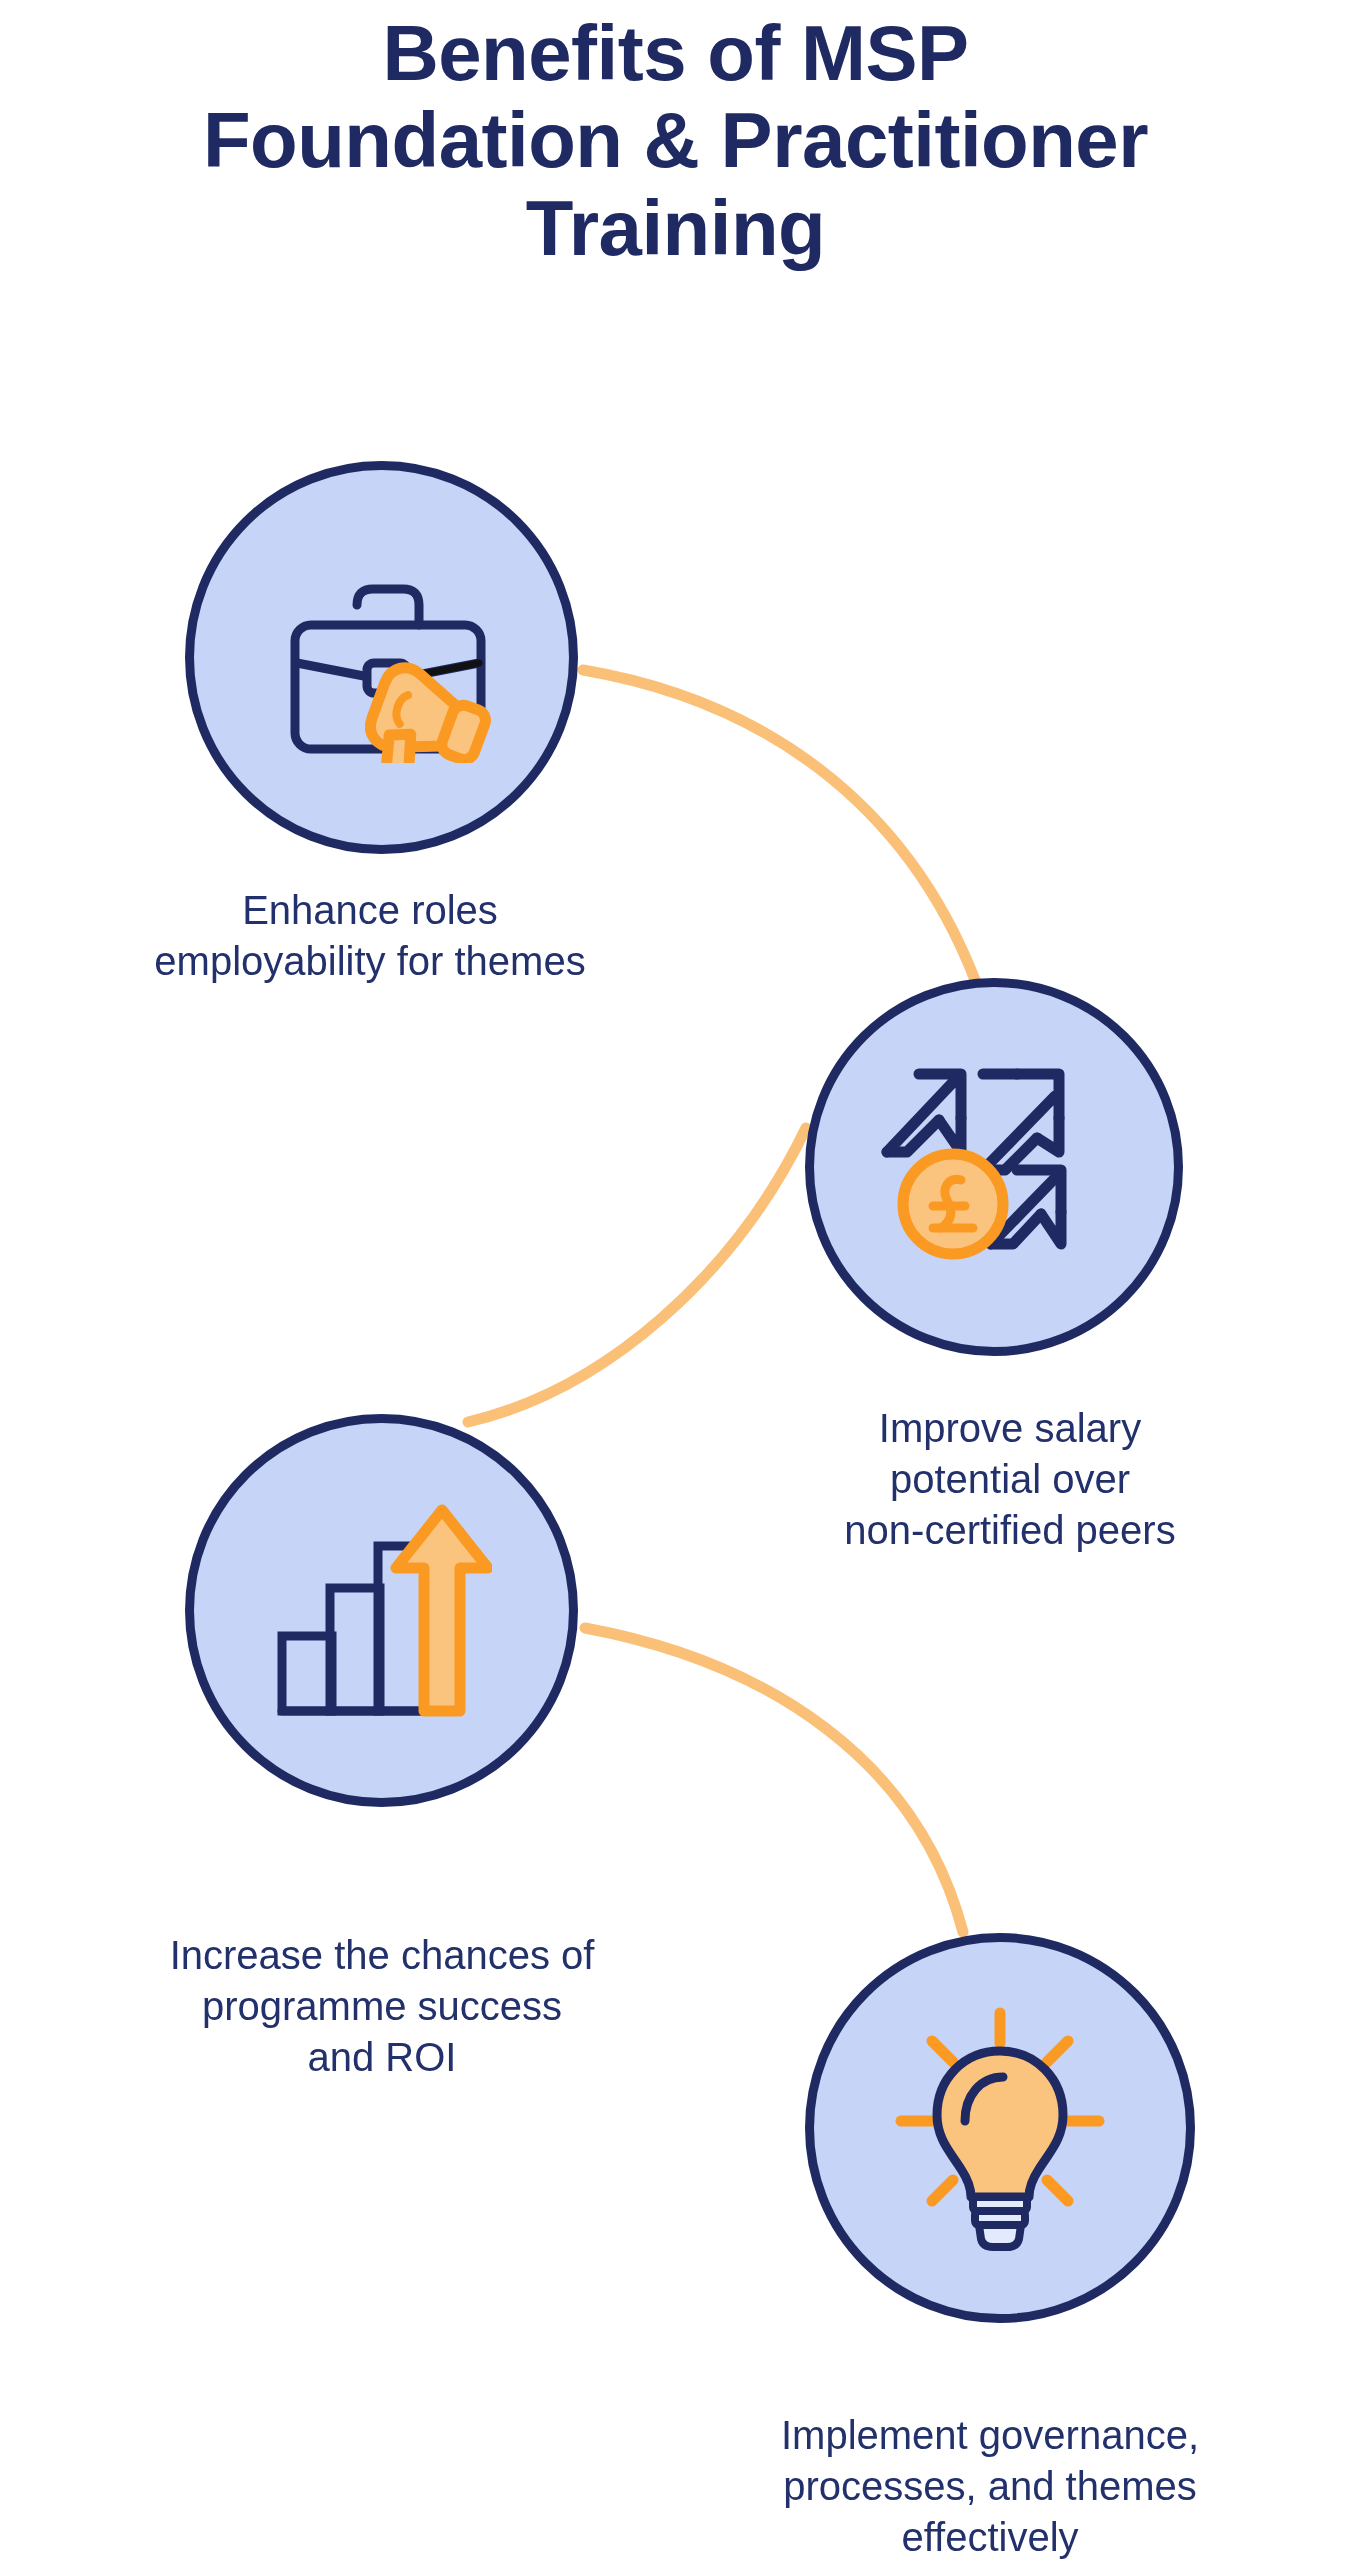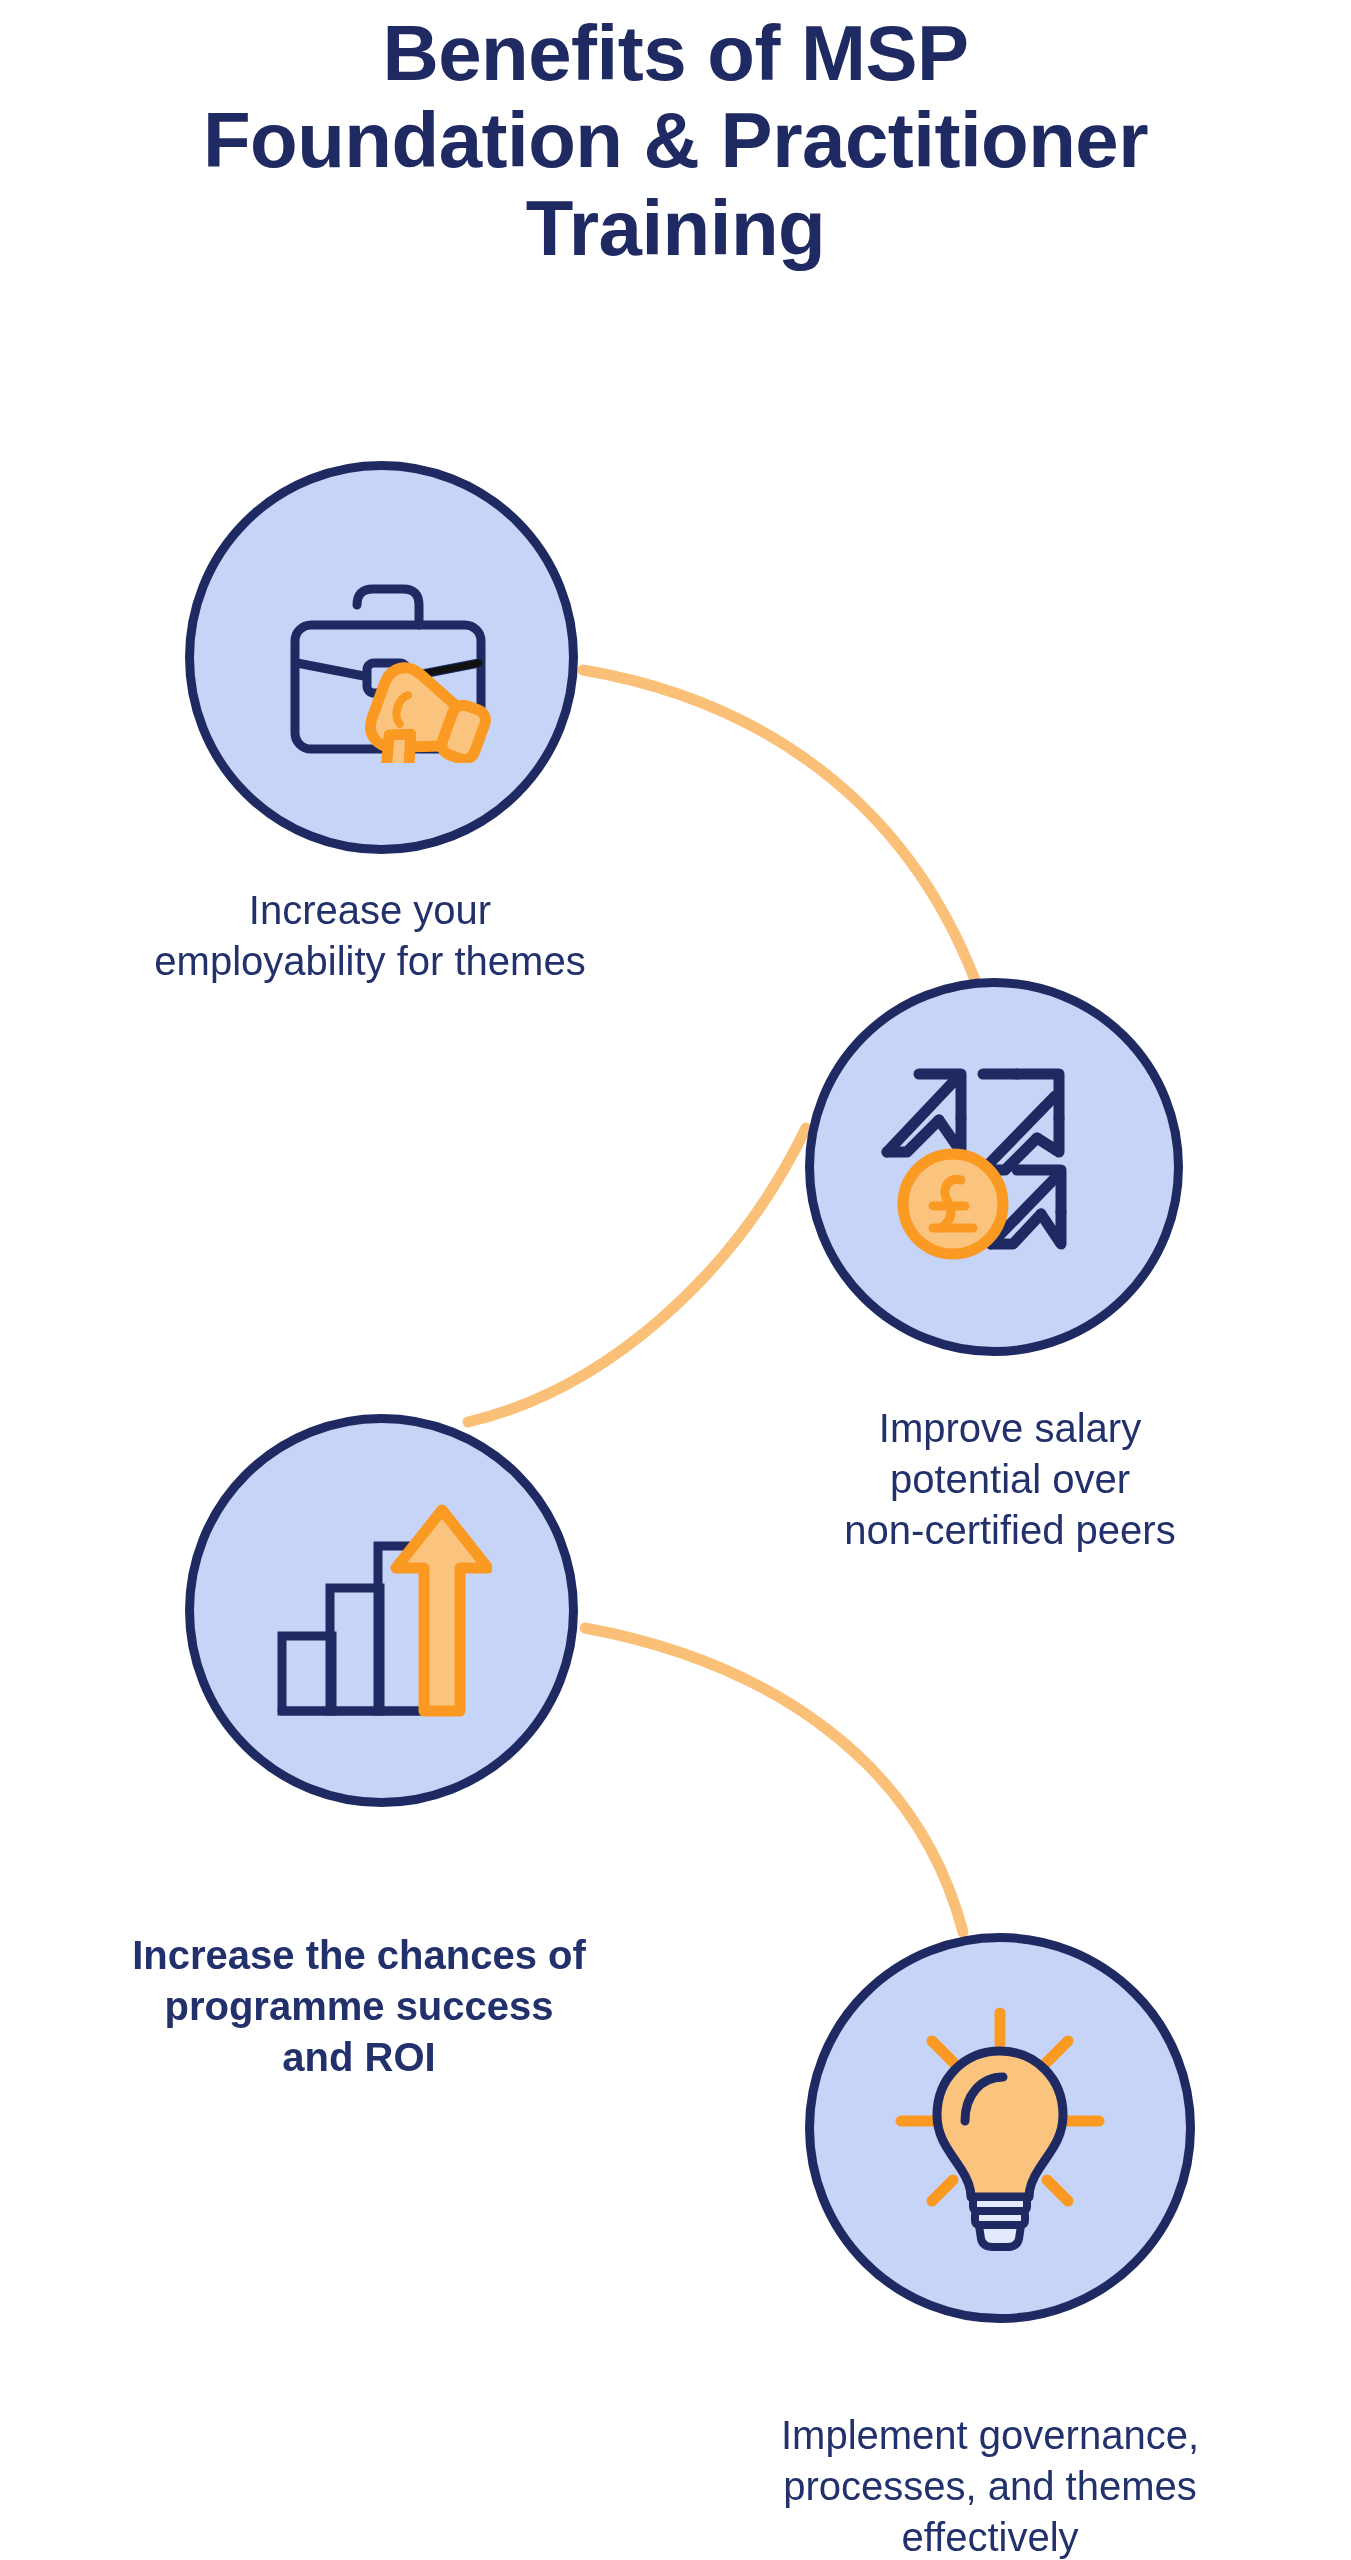--- a/index.html
+++ b/index.html
@@ -102,21 +102,21 @@
           <path d="M8 22 C8 6, 22 -4, 38 2 L84 20 L84 62 L38 80 C22 86, 8 76, 8 60 Z" fill="#FBC47E" stroke="#FB9A23" stroke-width="11" stroke-linejoin="round"></path>
           <rect x="82" y="16" width="34" height="52" rx="11" fill="#FBC47E" stroke="#FB9A23" stroke-width="11"></rect>
           <path d="M30 70 L40 108 L62 102 L50 62 Z" fill="#FBC47E" stroke="#FB9A23" stroke-width="11" stroke-linejoin="round"></path>
           <path d="M34 26 C26 32, 26 50, 36 56" fill="none" stroke="#FB9A23" stroke-width="8" stroke-linecap="round"></path>
         </g>
       </svg>
     </span>
   </div>
 
   <div class="caption" style="left:40px; top:885px; width:660px;">
-    <div>Increase your</div>
+    <div>Enhance roles</div>
     <div>employability for themes</div>
   </div>
 
   <div class="node-circle" style="left:805px; top:978px; width:378px; height:378px;">
     <span>
       <svg width="230" height="230" viewBox="0 0 230 230">
 
         <g stroke="#1F2A63" stroke-width="11" fill="none" stroke-linecap="round" stroke-linejoin="round">
           <path d="M8 100 L78 26 M40 22 L82 22 L82 66"></path>
           <path d="M8 100 L28 100 L60 68"></path>
@@ -158,21 +158,21 @@
         <rect x="58" y="92" width="50" height="123" fill="none" stroke="#1F2A63" stroke-width="9"></rect>
         <rect x="106" y="50" width="50" height="165" fill="none" stroke="#1F2A63" stroke-width="9"></rect>
 
         <path d="M10 215 L160 215" stroke="#1F2A63" stroke-width="9" stroke-linecap="round"></path>
 
         <path d="M152 215 L152 72 L124 72 L170 14 L216 72 L188 72 L188 215 Z" fill="#FBC47E" stroke="#FB9A23" stroke-width="11" stroke-linejoin="round"></path>
       </svg>
     </span>
   </div>
 
-  <div class="caption" style="left:29px; top:1930px; width:660px;font-weight:bold;">
+  <div class="caption" style="left:52px; top:1930px; width:660px;">
     <div>Increase the chances of</div>
     <div>programme success</div>
     <div>and ROI</div>
   </div>
 
   <div class="node-circle" style="left:805px; top:1933px; width:390px; height:390px;">
     <span>
       <svg width="230" height="250" viewBox="0 0 230 250">
 
         <g stroke="#FB9A23" stroke-width="11" stroke-linecap="round">

